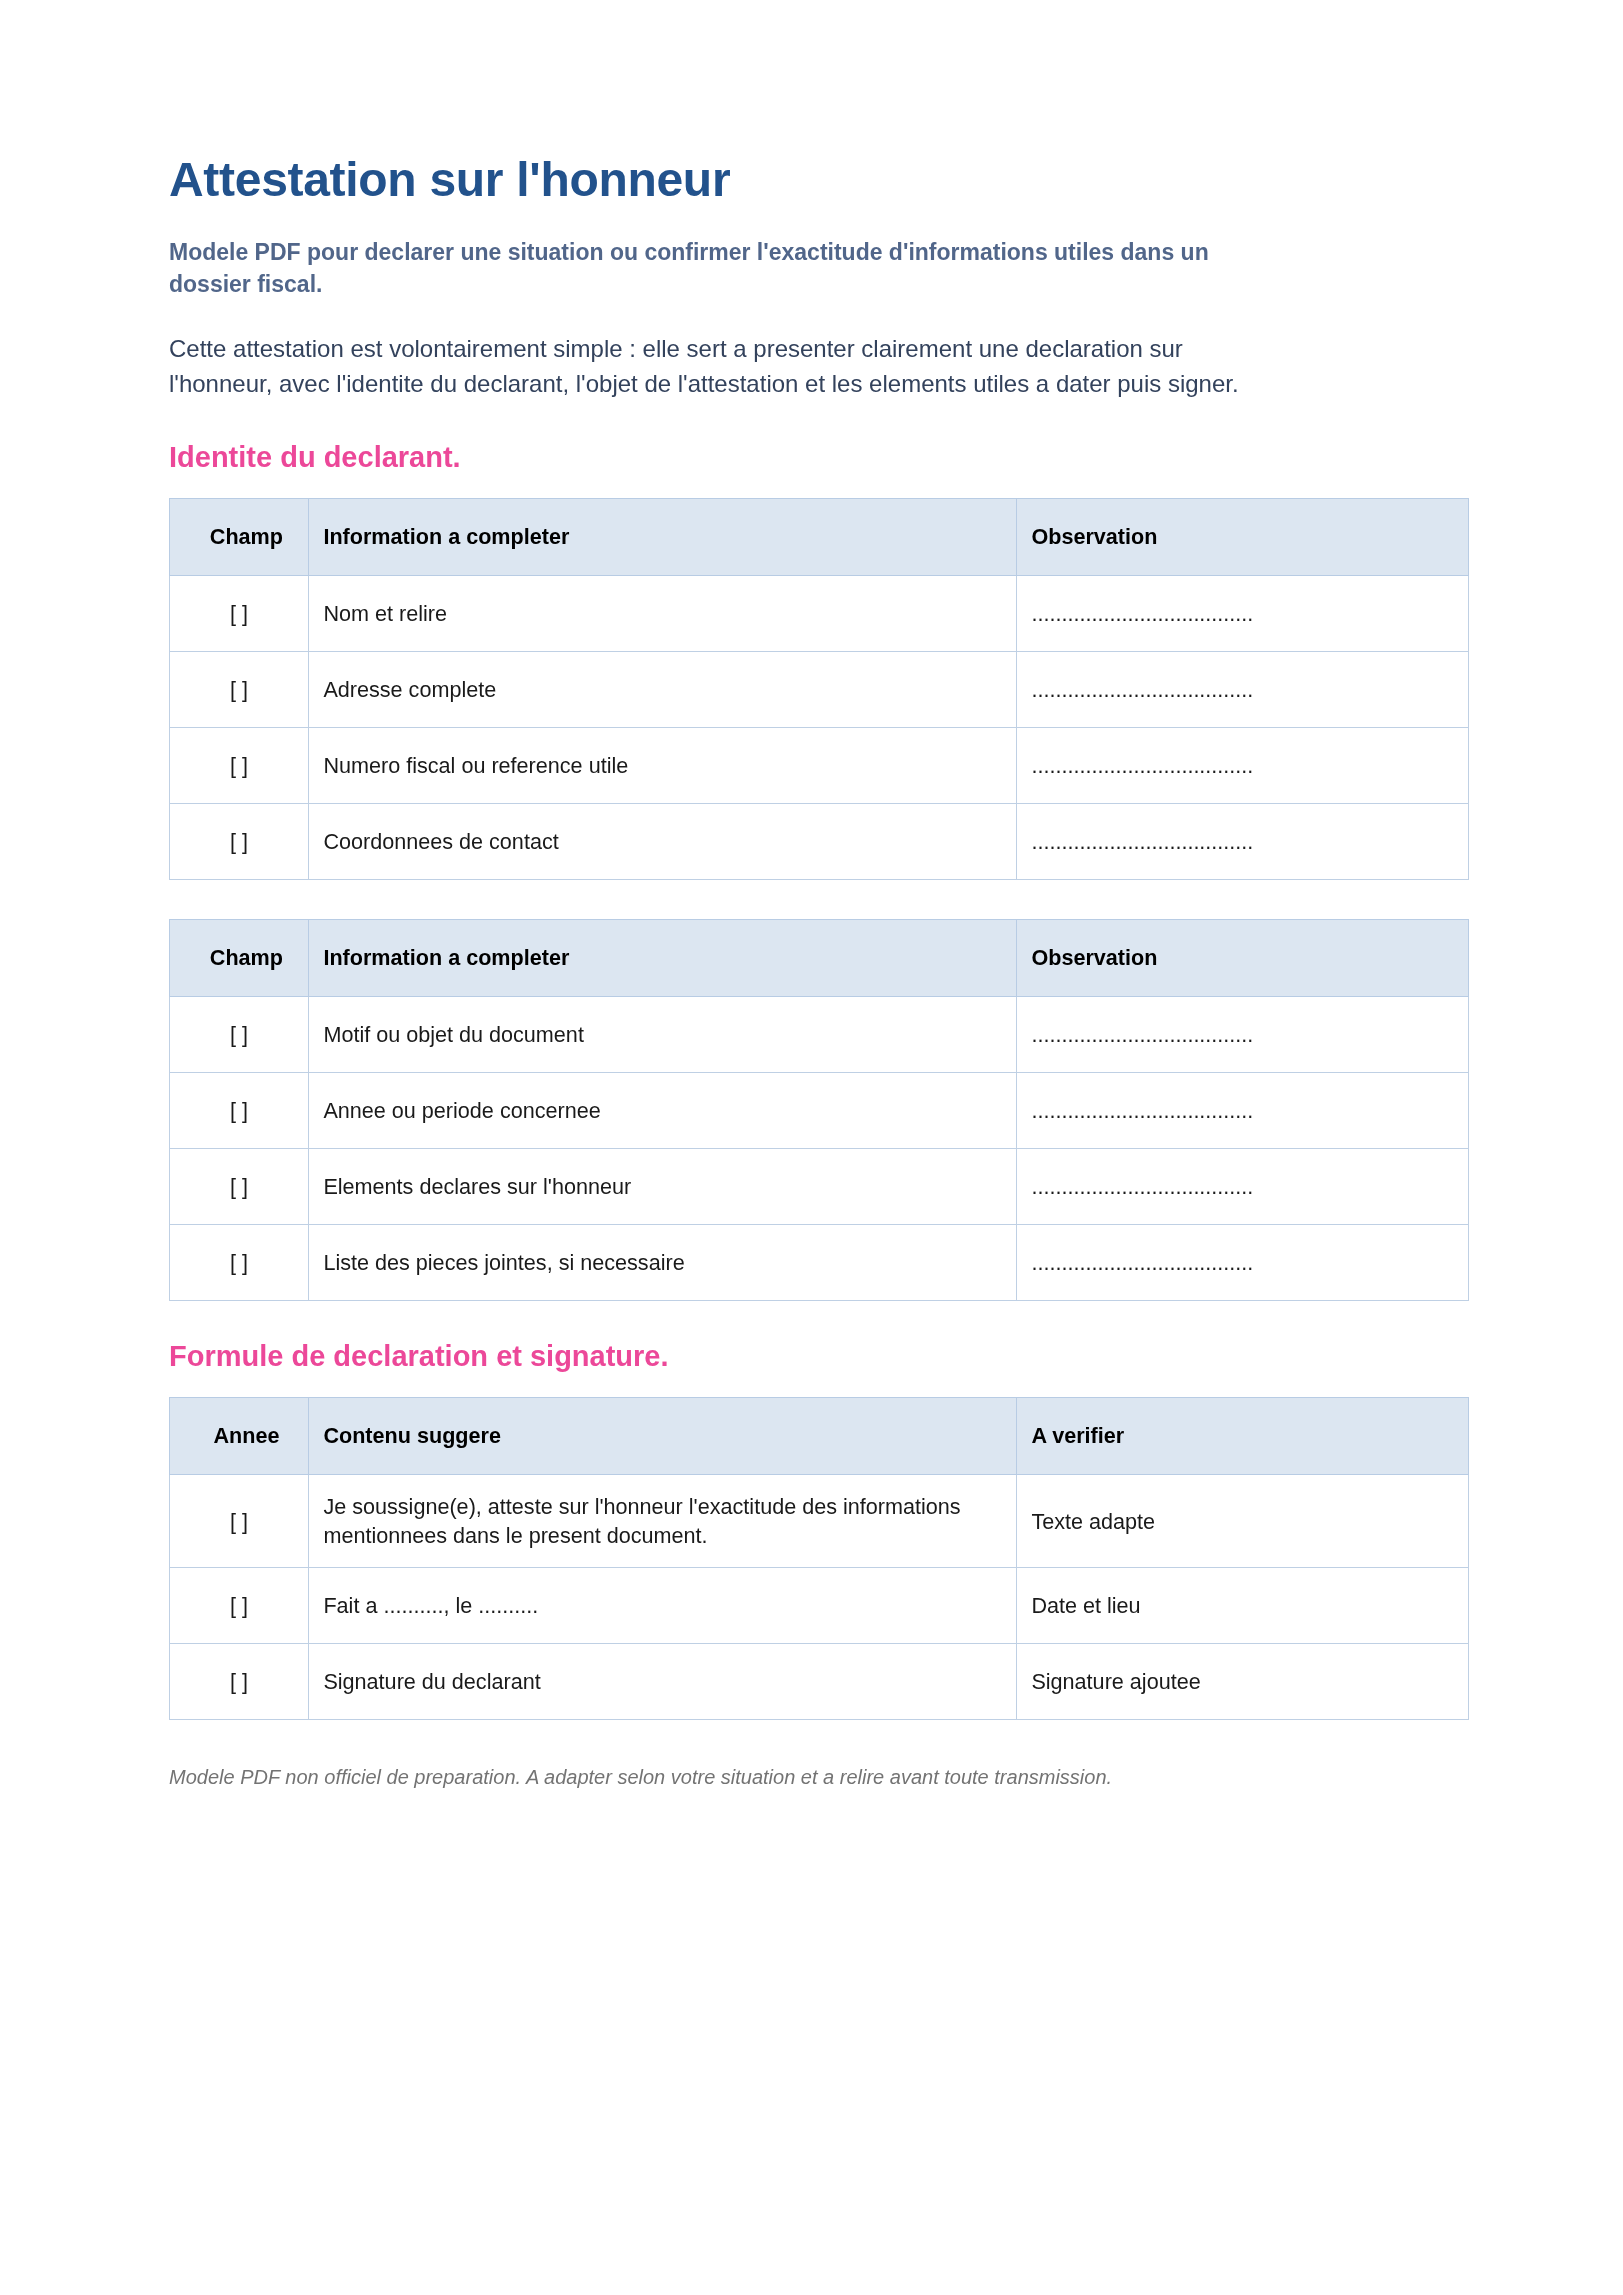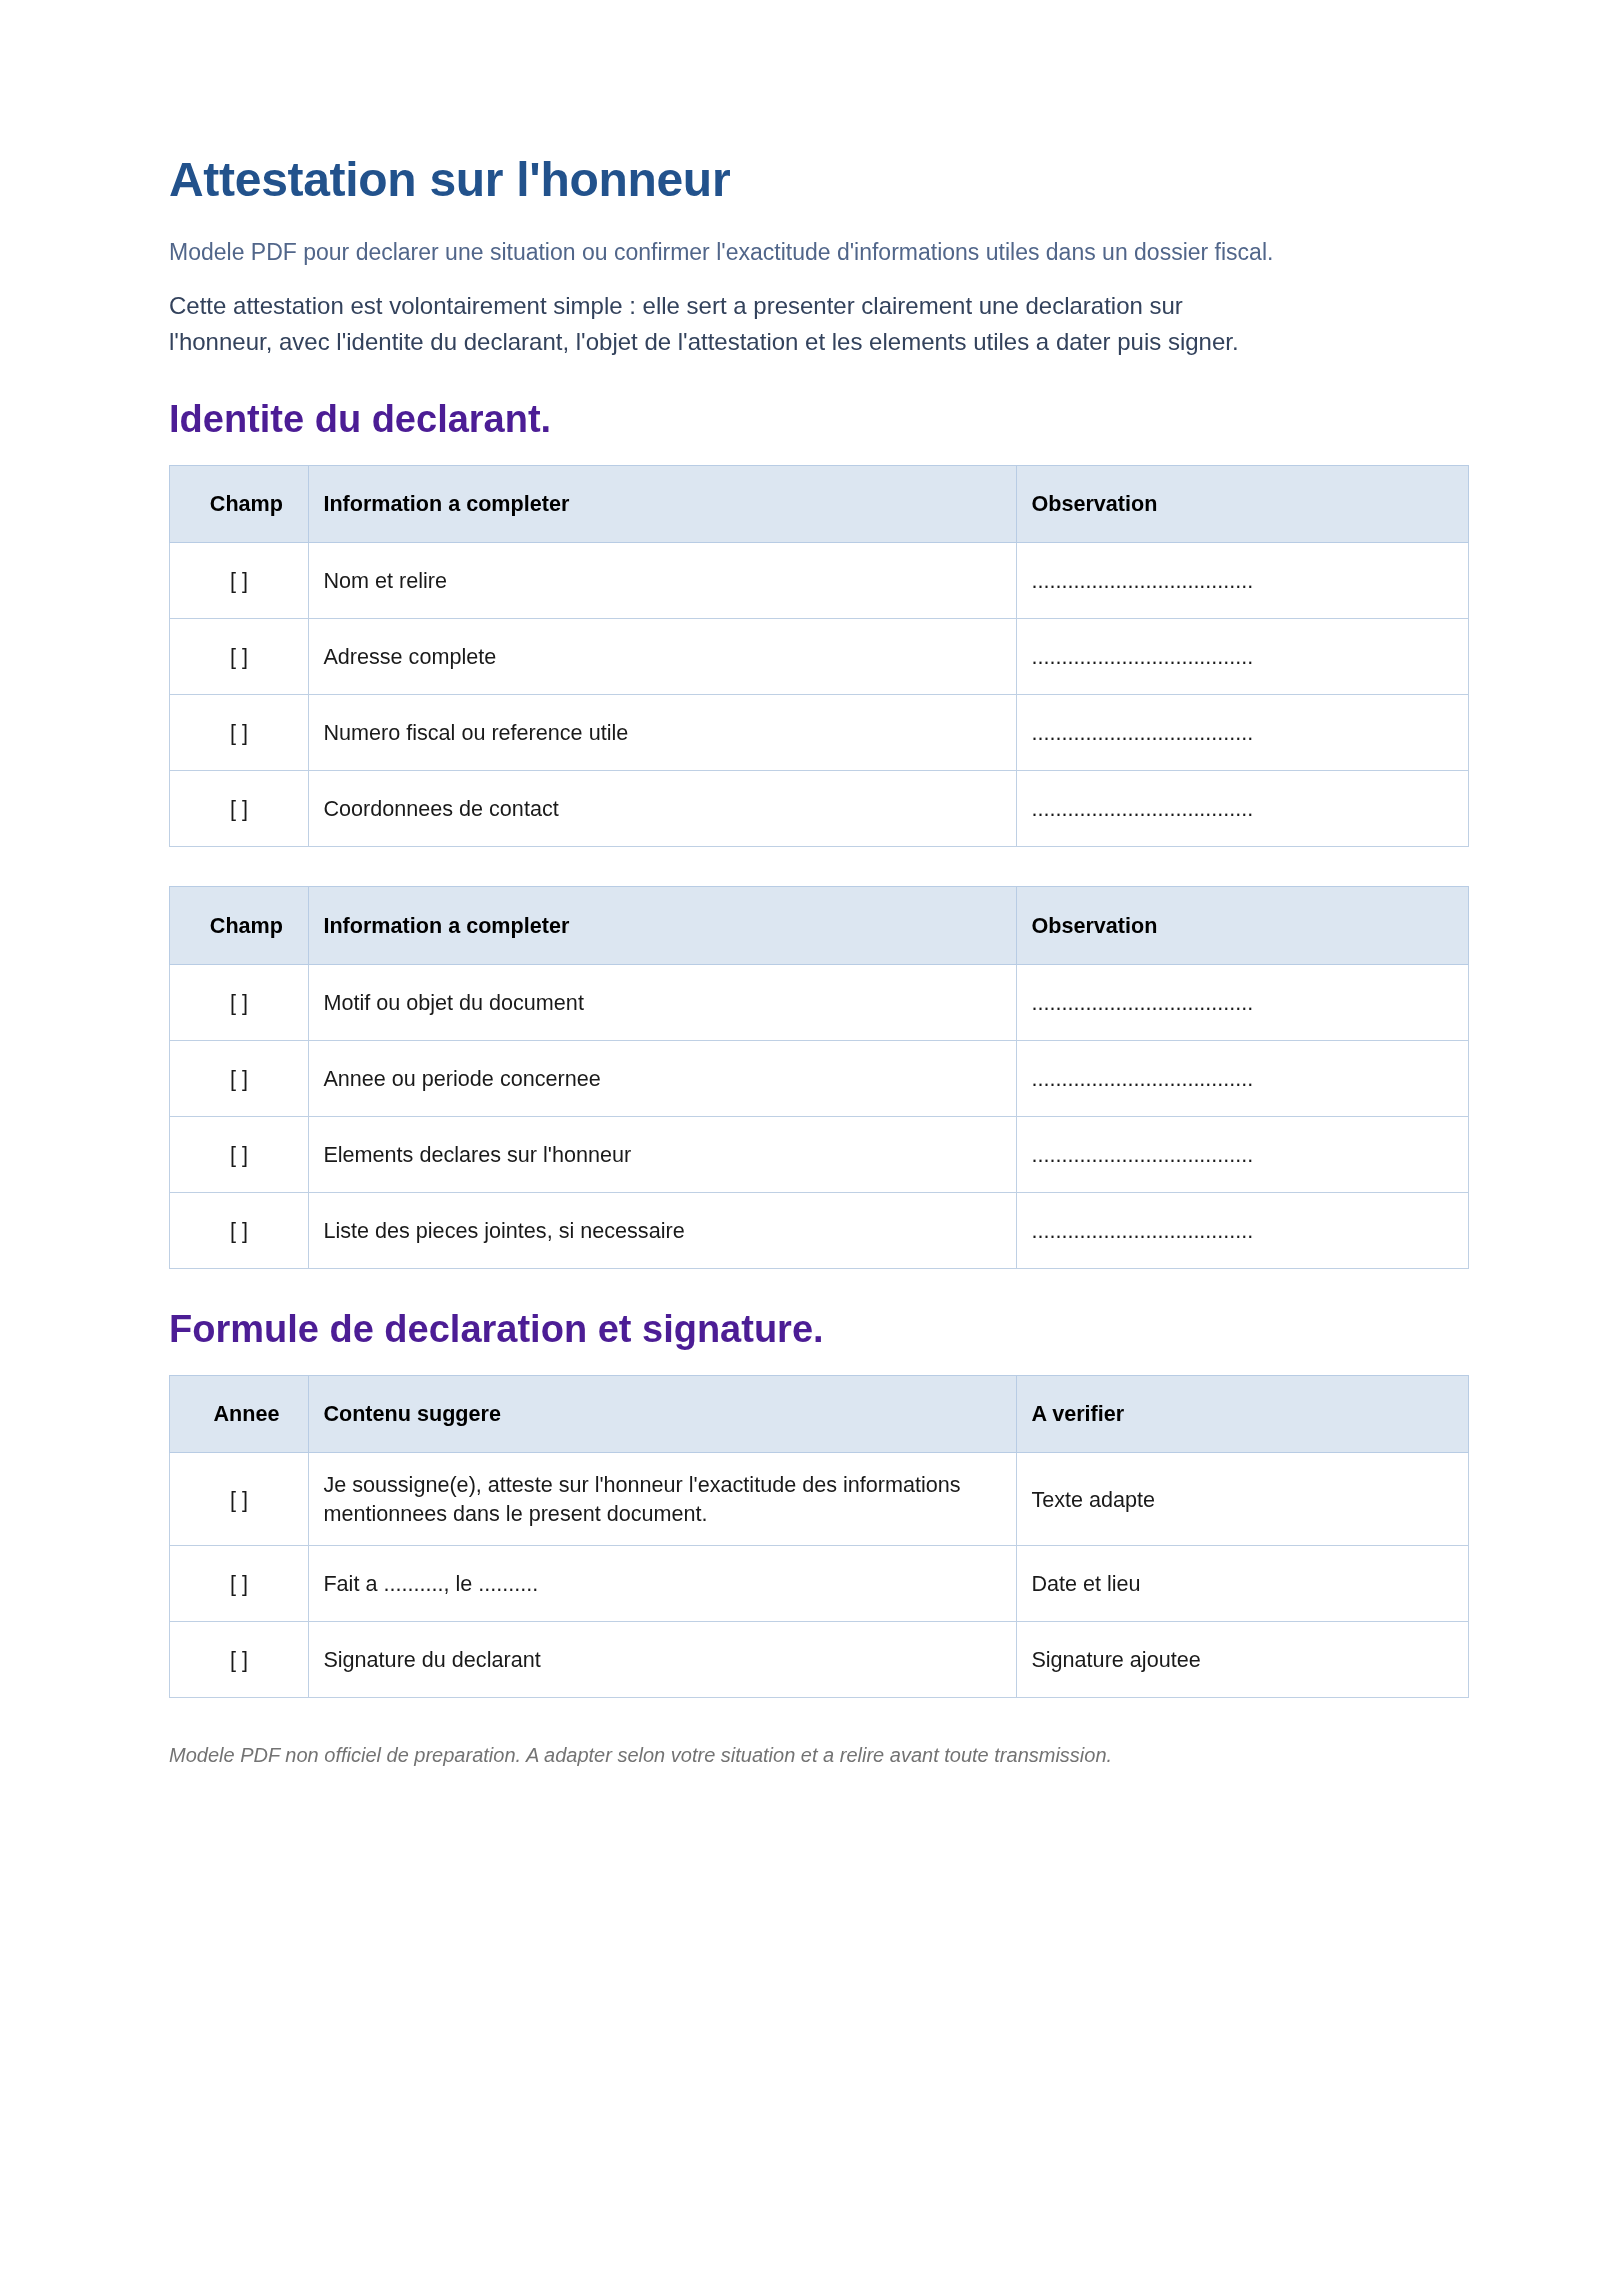--- a/index.html
+++ b/index.html
@@ -25,38 +25,39 @@
     line-height: 1.1;
     font-weight: bold;
     color: #22528C;
     margin: 0 0 29px 0;
     letter-spacing: -0.3px;
   }
   .lead {
     font-size: 23px;
     line-height: 1.42;
     color: #51668A;
-    margin: 0 0 20px 0;
+    margin: 0 0 30px 0;
     max-width: 1270px;
+    font-weight: bold;
   }
   .para {
     font-size: 24px;
     line-height: 1.47;
     color: #33425C;
     margin: 0 0 29px 0;
     max-width: 1276px;
   }
   .para:last-of-type { margin-bottom: 0; }
   .section {
     margin-top: 39px;
   }
   .section-title {
-    font-size: 38px;
-    font-weight: bold;
-    color: #4c1d95;
+    font-size: 29px;
+    font-weight: bold;
+    color: #ec4899;
     margin: 0 0 23.6px 0;
     line-height: 1.15;
   }
   table.grid {
     border-collapse: collapse;
     width: 1299px;
     table-layout: fixed;
     border: 1.3px solid #B8CCE4;
   }
   table.grid col.c-key   { width: 139px; }

